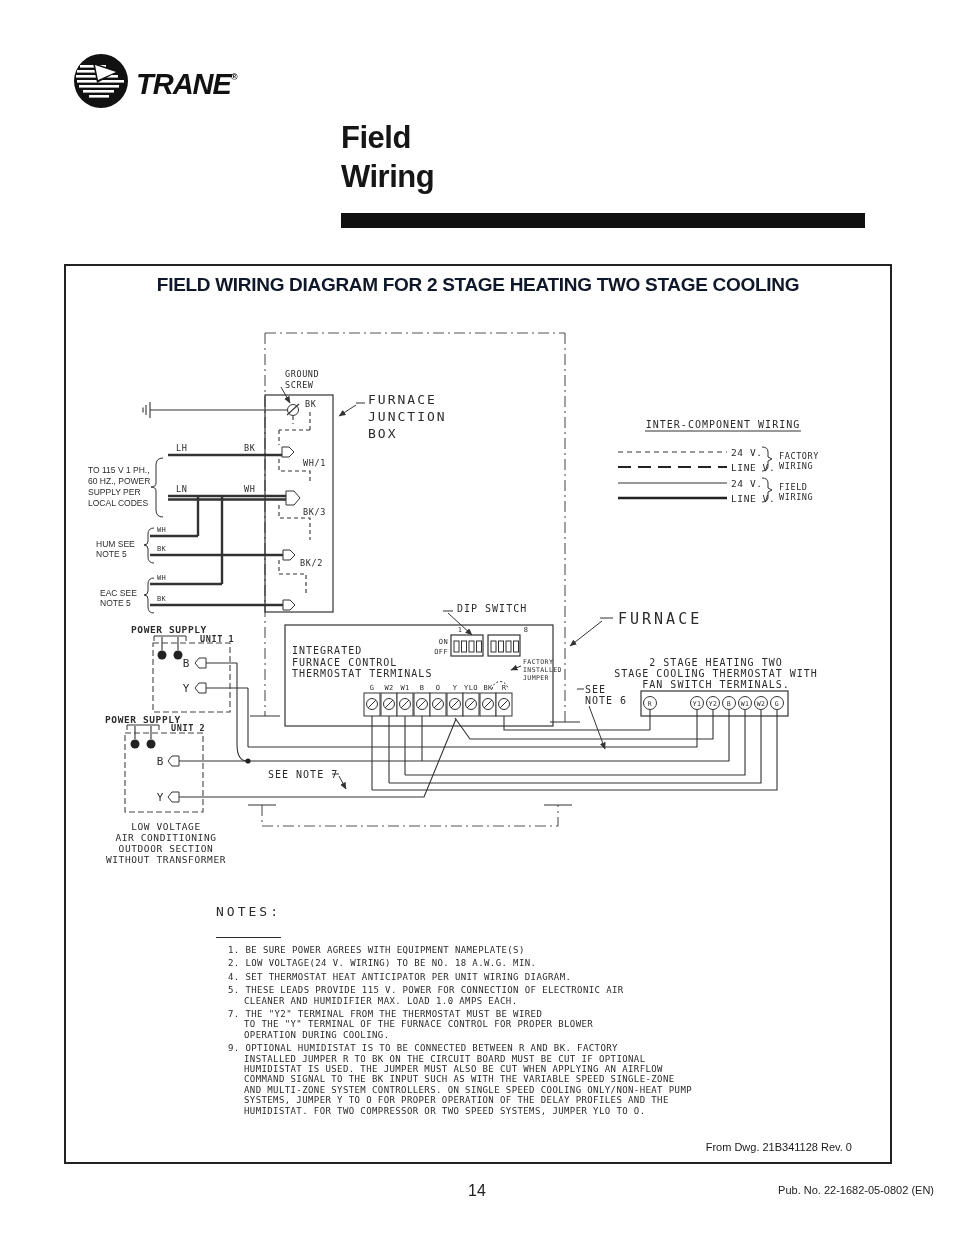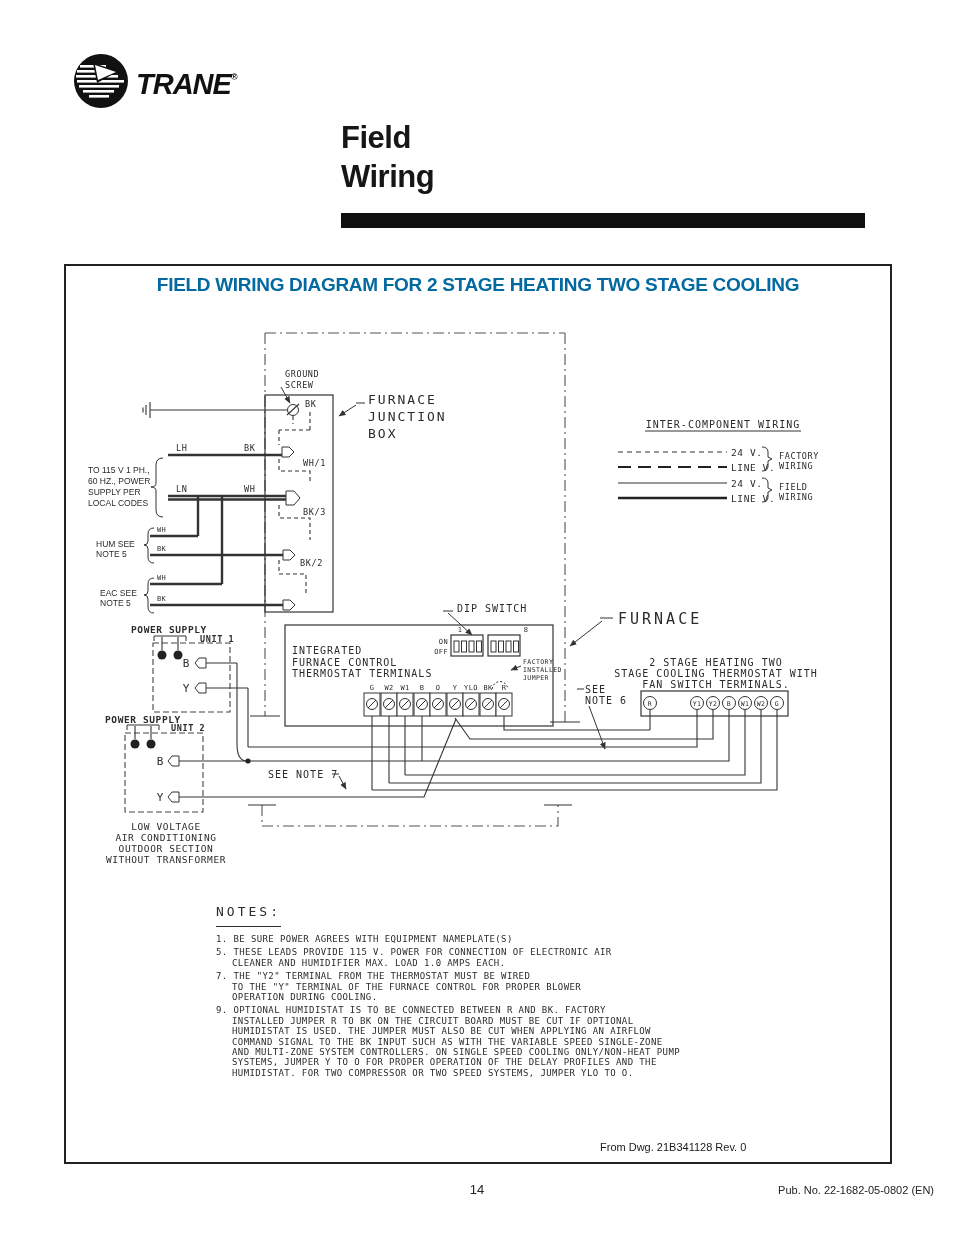--- a/index.html
+++ b/index.html
@@ -5,21 +5,21 @@
   html,body{margin:0;padding:0;background:#fff;}
   body{width:954px;height:1235px;position:relative;font-family:"Liberation Sans",sans-serif;color:#1a1a1a;overflow:hidden;}
   .abs{position:absolute;}
   
   #brand-word{font-family:"Liberation Sans",sans-serif;font-weight:bold;font-style:italic;font-size:29px;letter-spacing:-1px;transform:skewX(-6deg);color:#111;}
   #brand-reg{font-size:9px;vertical-align:14px;font-style:normal;}
   #doc-title{font-size:31px;font-weight:bold;line-height:39px;color:#161616;letter-spacing:-0.5px;}
   #title-bar{background:#101010;}
   
   #diagram-box{border:2px solid #222;}
-  #diagram-title{text-align:center;font-weight:bold;font-size:19px;line-height:22px;letter-spacing:-0.3px;color:#0369a1;}
+  #diagram-title{text-align:center;font-weight:bold;font-size:19px;line-height:22px;letter-spacing:-0.3px;color:#0f172a;}
   
   text{font-family:"DejaVu Sans Mono",monospace;fill:#2b2b2b;}
   .s6{font-size:6.5px;letter-spacing:.4px;}
   .s7{font-size:7px;letter-spacing:.4px;}
   .s8{font-size:8.5px;letter-spacing:.6px;}
   .s9{font-size:9.5px;letter-spacing:.6px;}
   .s10{font-size:10px;letter-spacing:1px;}
   .s11{font-size:11px;letter-spacing:.6px;}
   .s13{font-size:13px;letter-spacing:2px;}
   .s15{font-size:15px;letter-spacing:3px;}
@@ -34,24 +34,24 @@
   .dd{fill:none;stroke:#555;stroke-width:1.1;stroke-dasharray:11 4 2 4;}
   .bx{fill:none;stroke:#333;stroke-width:1.2;}
   .bxd{fill:none;stroke:#444;stroke-width:1.1;stroke-dasharray:6 3;}
   .fillw{fill:#fff;stroke:#333;stroke-width:1;}
   .ldr{fill:none;stroke:#333;stroke-width:1;}
   .legd1{fill:none;stroke:#333;stroke-width:1.1;stroke-dasharray:5 4;}
   .legd2{fill:none;stroke:#222;stroke-width:2.2;stroke-dasharray:13 7;}
   .legs1{fill:none;stroke:#333;stroke-width:1.1;}
   .legs2{fill:none;stroke:#222;stroke-width:2.6;}
   
-  #notes-heading{font-family:"DejaVu Sans Mono",monospace;font-size:13px;letter-spacing:3px;color:#2b2b2b;border-bottom:1px solid #2b2b2b;display:inline-block;padding-bottom:7px;}
-  .note{font-family:"DejaVu Sans Mono",monospace;font-size:9px;letter-spacing:.4px;line-height:10.4px;color:#2b2b2b;white-space:pre-line;padding-left:16px;text-indent:-16px;margin-bottom:3px;}
-  #from-dwg{font-size:11px;text-align:left;color:#1a1a1a;}
-  #page-number{font-size:13px;text-align:center;color:#222;}
+  #notes-heading{font-family:"DejaVu Sans Mono",monospace;font-size:13px;letter-spacing:3px;color:#2b2b2b;border-bottom:1px solid #2b2b2b;display:inline-block;padding-bottom:18px;}
+  .note{font-family:"DejaVu Sans Mono",monospace;font-size:9px;letter-spacing:.4px;line-height:10.4px;color:#2b2b2b;white-space:pre-line;padding-left:16px;text-indent:-16px;margin-bottom:3px;margin-left:12px;}
+  #from-dwg{font-size:11px;text-align:right;color:#1a1a1a;}
+  #page-number{font-size:16px;text-align:center;color:#222;}
   #pub-number{font-size:11px;text-align:right;color:#222;}
 </style>
 </head>
 <body>
 
 <div class="abs" style="left:73px;top:53px;width:56px;height:56px;">
   <svg width="56" height="56" viewBox="0 0 56 56">
     <circle cx="28" cy="28" r="27" fill="#111"></circle>
     <g fill="#fff">
       <rect x="7" y="12" width="26" height="2.6"></rect>
@@ -327,20 +327,22 @@
   <text class="s8" x="779" y="459">FACTORY</text>
   <text class="s8" x="779" y="469">WIRING</text>
   <text class="s8" x="779" y="490">FIELD</text>
   <text class="s8" x="779" y="500">WIRING</text>
 </svg>
 
 <div class="abs" style="left:216px;top:902px;width:560px;">
   <div id="notes-heading">NOTES:</div>
   <div style="height:7px;"></div>
   <div class="note">1. BE SURE POWER AGREES WITH EQUIPMENT NAMEPLATE(S)</div>
+  <div class="note">2. LOW VOLTAGE(24 V. WIRING) TO BE NO. 18 A.W.G. MIN.</div>
+  <div class="note">4. SET THERMOSTAT HEAT ANTICIPATOR PER UNIT WIRING DIAGRAM.</div>
   <div class="note">5. THESE LEADS PROVIDE 115 V. POWER FOR CONNECTION OF ELECTRONIC AIR
 CLEANER AND HUMIDIFIER MAX. LOAD 1.0 AMPS EACH.</div>
   <div class="note">7. THE "Y2" TERMINAL FROM THE THERMOSTAT MUST BE WIRED
 TO THE "Y" TERMINAL OF THE FURNACE CONTROL FOR PROPER BLOWER
 OPERATION DURING COOLING.</div>
   <div class="note">9. OPTIONAL HUMIDISTAT IS TO BE CONNECTED BETWEEN R AND BK. FACTORY
 INSTALLED JUMPER R TO BK ON THE CIRCUIT BOARD MUST BE CUT IF OPTIONAL
 HUMIDISTAT IS USED. THE JUMPER MUST ALSO BE CUT WHEN APPLYING AN AIRFLOW
 COMMAND SIGNAL TO THE BK INPUT SUCH AS WITH THE VARIABLE SPEED SINGLE-ZONE
 AND MULTI-ZONE SYSTEM CONTROLLERS. ON SINGLE SPEED COOLING ONLY/NON-HEAT PUMP

